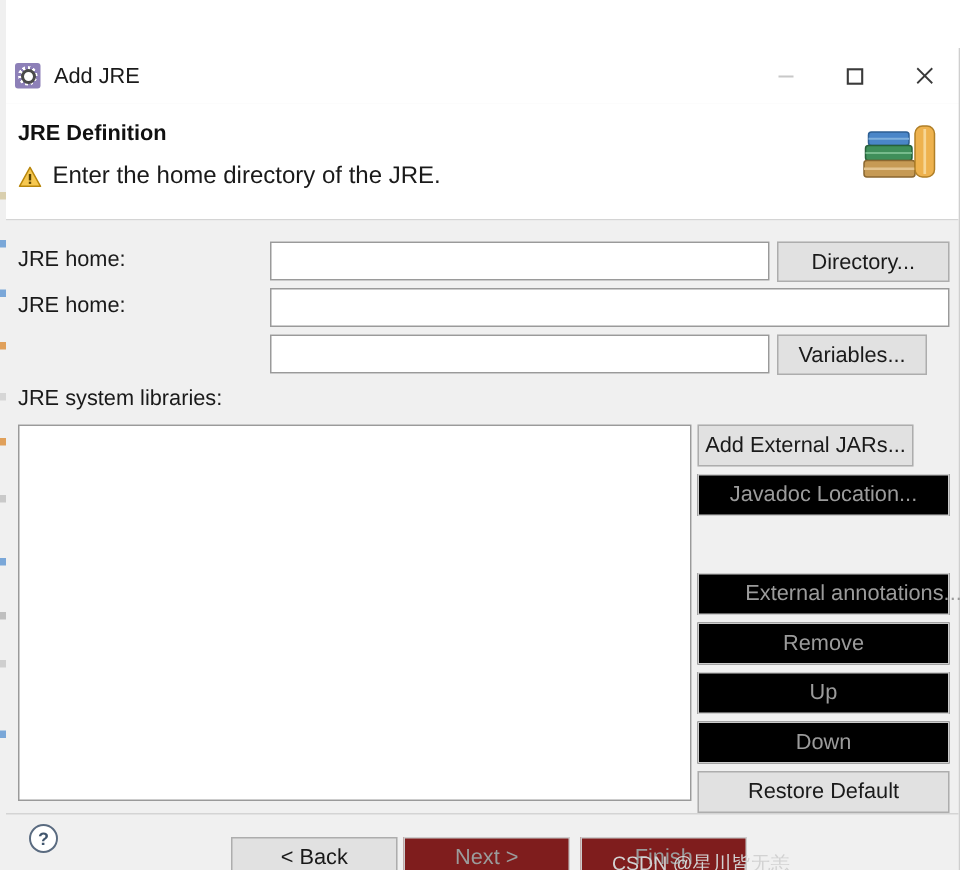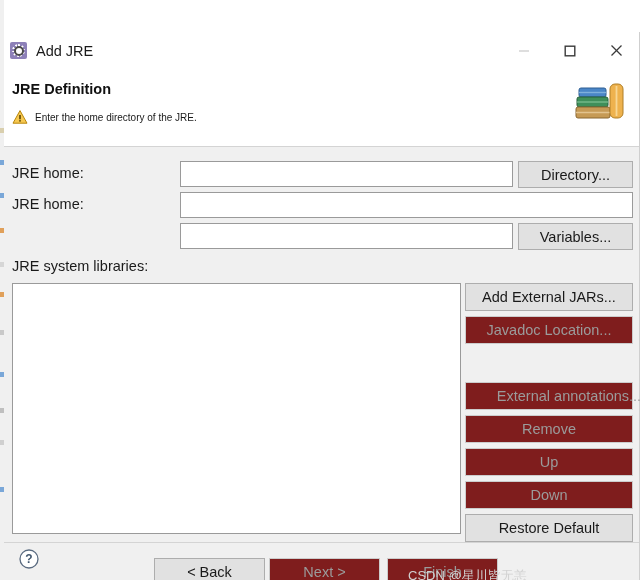--- a/index.html
+++ b/index.html
@@ -116,21 +116,21 @@
     color: #111111;
   }
   #warning-row {
     position: absolute;
     left: 8px; top: 40px;
     display: flex;
     align-items: center;
   }
   #warn-icon { width: 16px; height: 16px; flex: none; }
   #warning-text {
-    font-size: 10px;
+    font-size: 16px;
     color: #1a1a1a;
     margin-left: 7px;
     white-space: nowrap;
   }
   #books-icon {
     position: absolute;
     right: 6px; top: 2px;
     width: 62px; height: 62px;
   }
 
@@ -169,21 +169,21 @@
     border: 1px solid #adadad;
     color: #1a1a1a;
     display: flex;
     align-items: center;
     justify-content: center;
     white-space: nowrap;
     padding: 0;
   }
   .btn.disabled {
     color: #9b9b9b;
-    background: #7f1d1d;
+    background: #000000;
     border-color: #cccccc;
   }
 
   #libs-list {
     position: absolute;
     background: #ffffff;
     border: 1px solid #9a9a9a;
     box-sizing: border-box;
   }
 
@@ -312,26 +312,26 @@
   <div id="body">
 
     <div class="field-label" style="left:8px; top:18px;">JRE home:</div>
     <input class="text-input" type="text" style="left: 176px; top: 14px; width: 333px; height: 26px;" value="">
     <button class="btn" style="left:514px; top:14px; width:115px; height:27px;">Directory...</button>
 
     <div class="field-label" style="left:8px; top:49px;">JRE home:</div>
     <input class="text-input" type="text" style="left: 176px; top: 45px; width: 453px; height: 26px;" value="">
 
     <input class="text-input" type="text" style="left: 176px; top: 76px; width: 333px; height: 26px;" value="">
-    <button class="btn" style="left:514px; top:76px; width:115px; height:27px;">Variables...</button>
+    <button class="btn" style="left:514px; top:76px; width:100px; height:27px;">Variables...</button>
 
     <div class="field-label" style="left:8px; top:111px;">JRE system libraries:</div>
     <div id="libs-list" style="left:8px; top:136px; width:449px; height:251px;"></div>
 
-    <button class="btn" style="left:461px; top:136px; width:168px; height:28px;">Add External JARs...</button>
+    <button class="btn" style="left:461px; top:136px; width:144px; height:28px;">Add External JARs...</button>
     <button class="btn disabled" style="left:461px; top:169px; width:168px; height:28px;">Javadoc Location...</button>
     <button class="btn disabled" style="left:461px; top:235px; width:168px; height:28px;padding-left:40px;">External annotations...</button>
     <button class="btn disabled" style="left:461px; top:268px; width:168px; height:28px;">Remove</button>
     <button class="btn disabled" style="left:461px; top:301px; width:168px; height:28px;">Up</button>
     <button class="btn disabled" style="left:461px; top:334px; width:168px; height:28px;">Down</button>
     <button class="btn" style="left:461px; top:367px; width:168px; height:28px;">Restore Default</button>
   </div>
 
   <div id="footer">
     <svg id="help-icon" viewBox="0 0 22 22">

